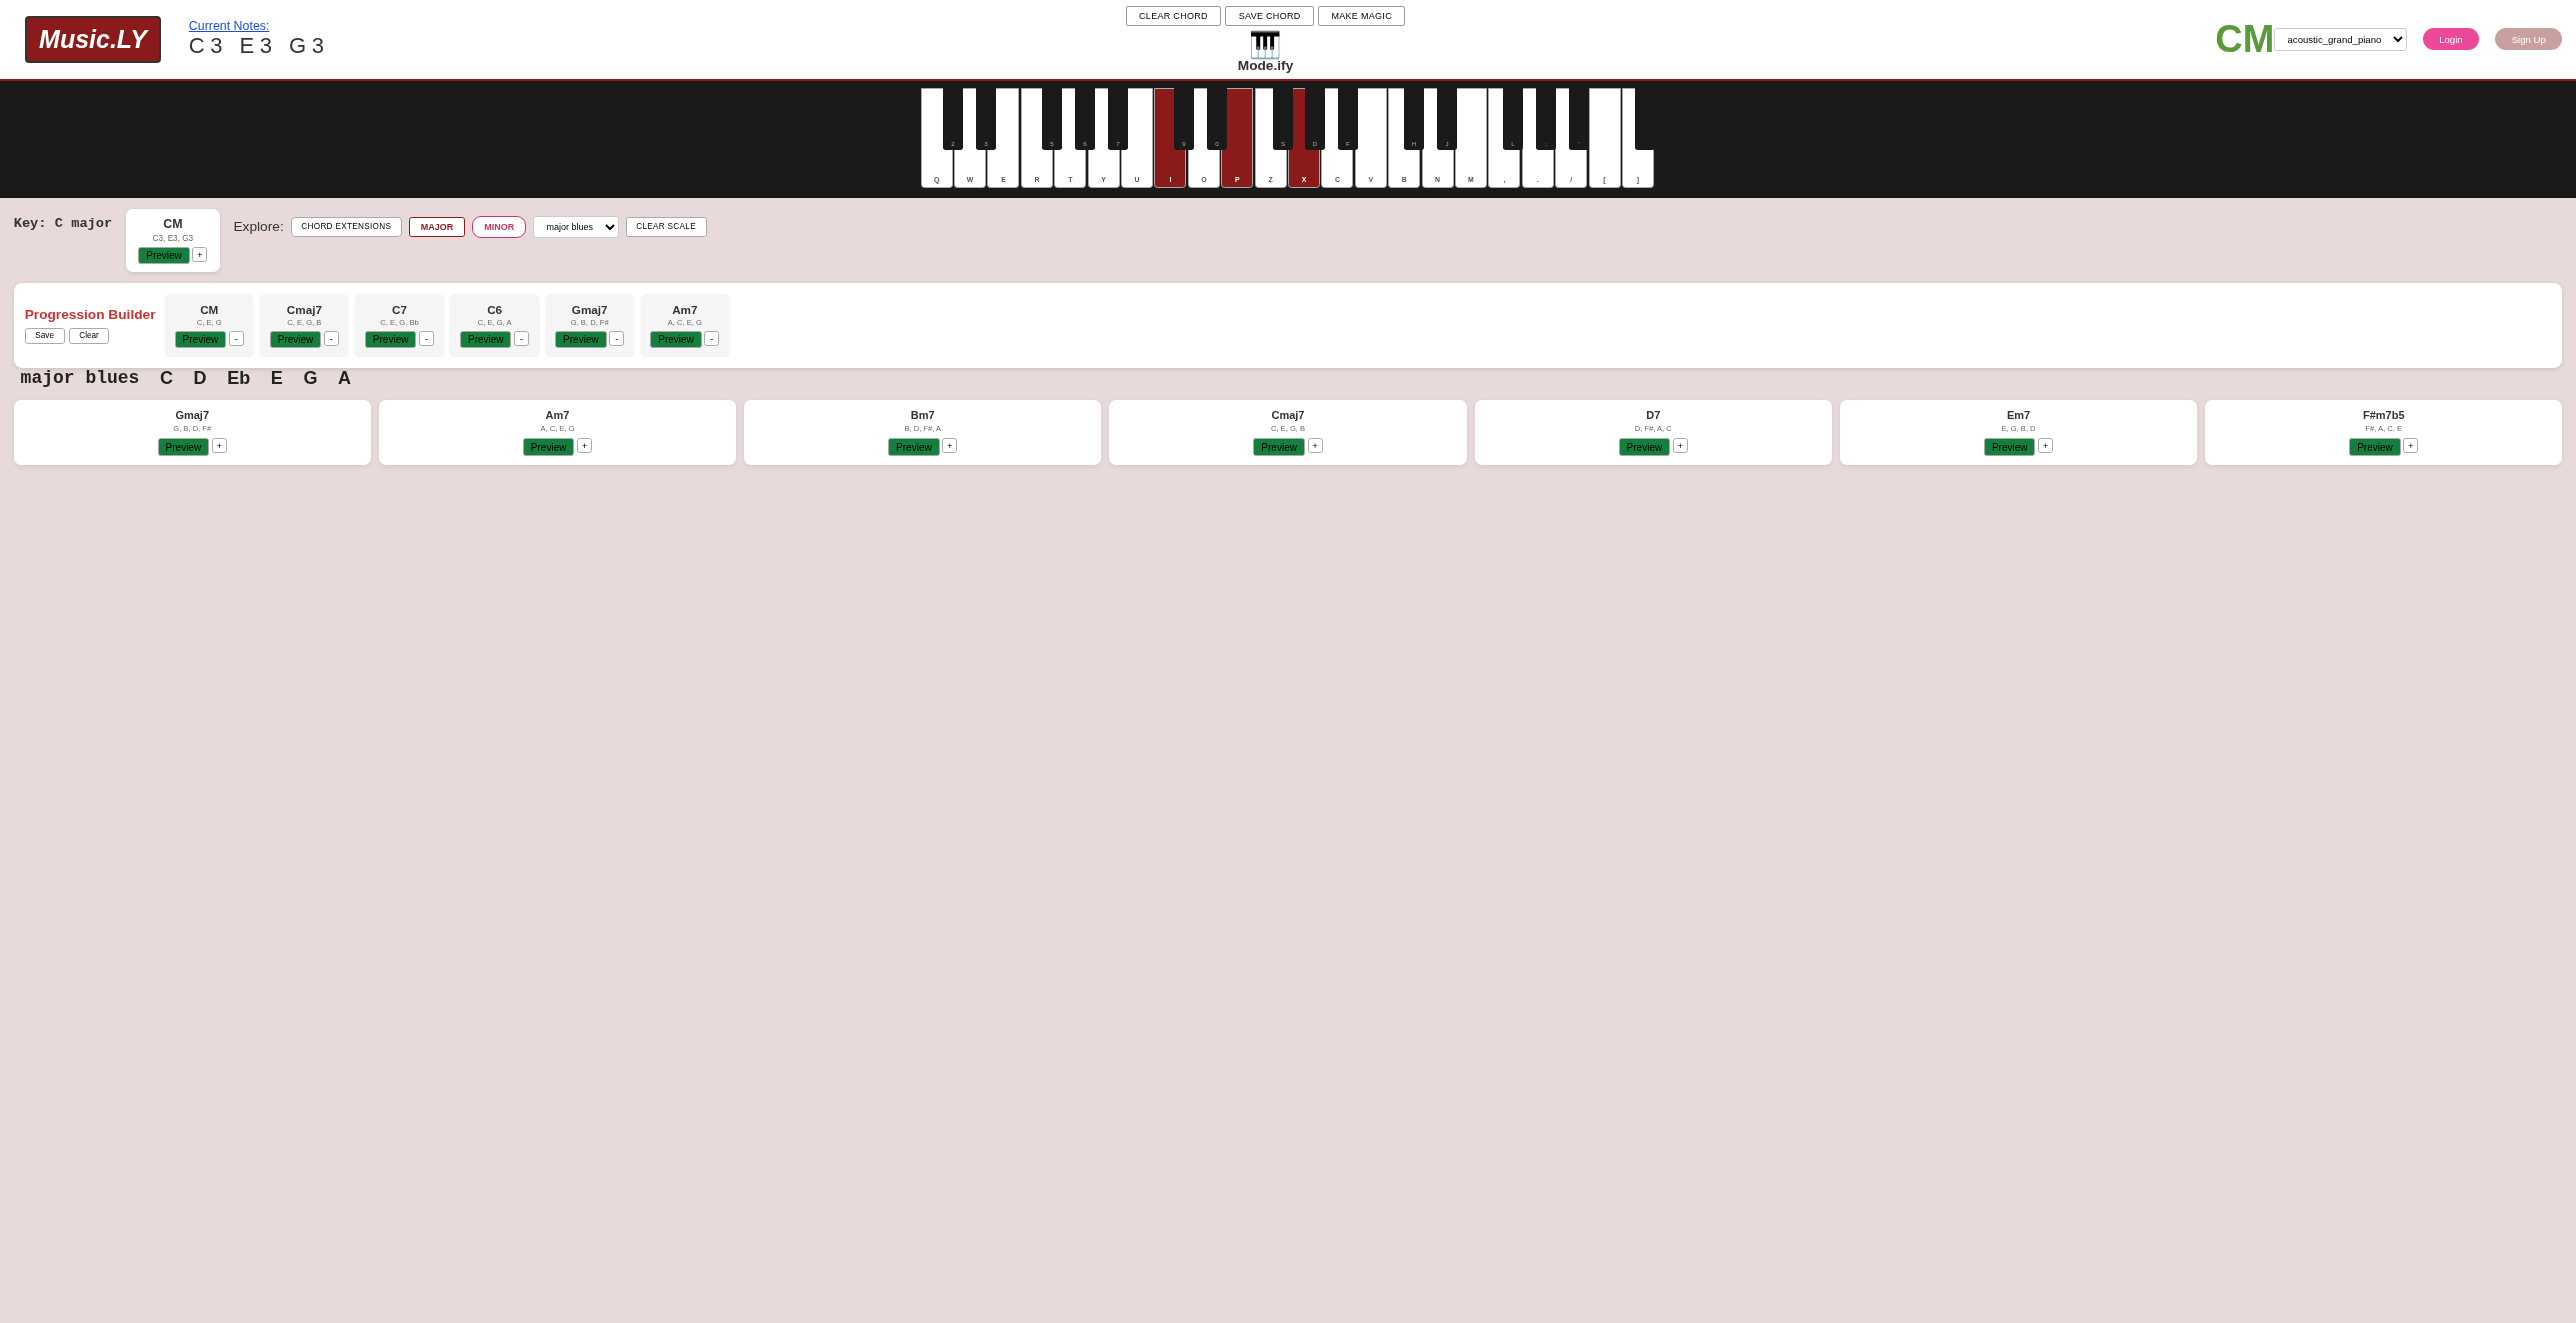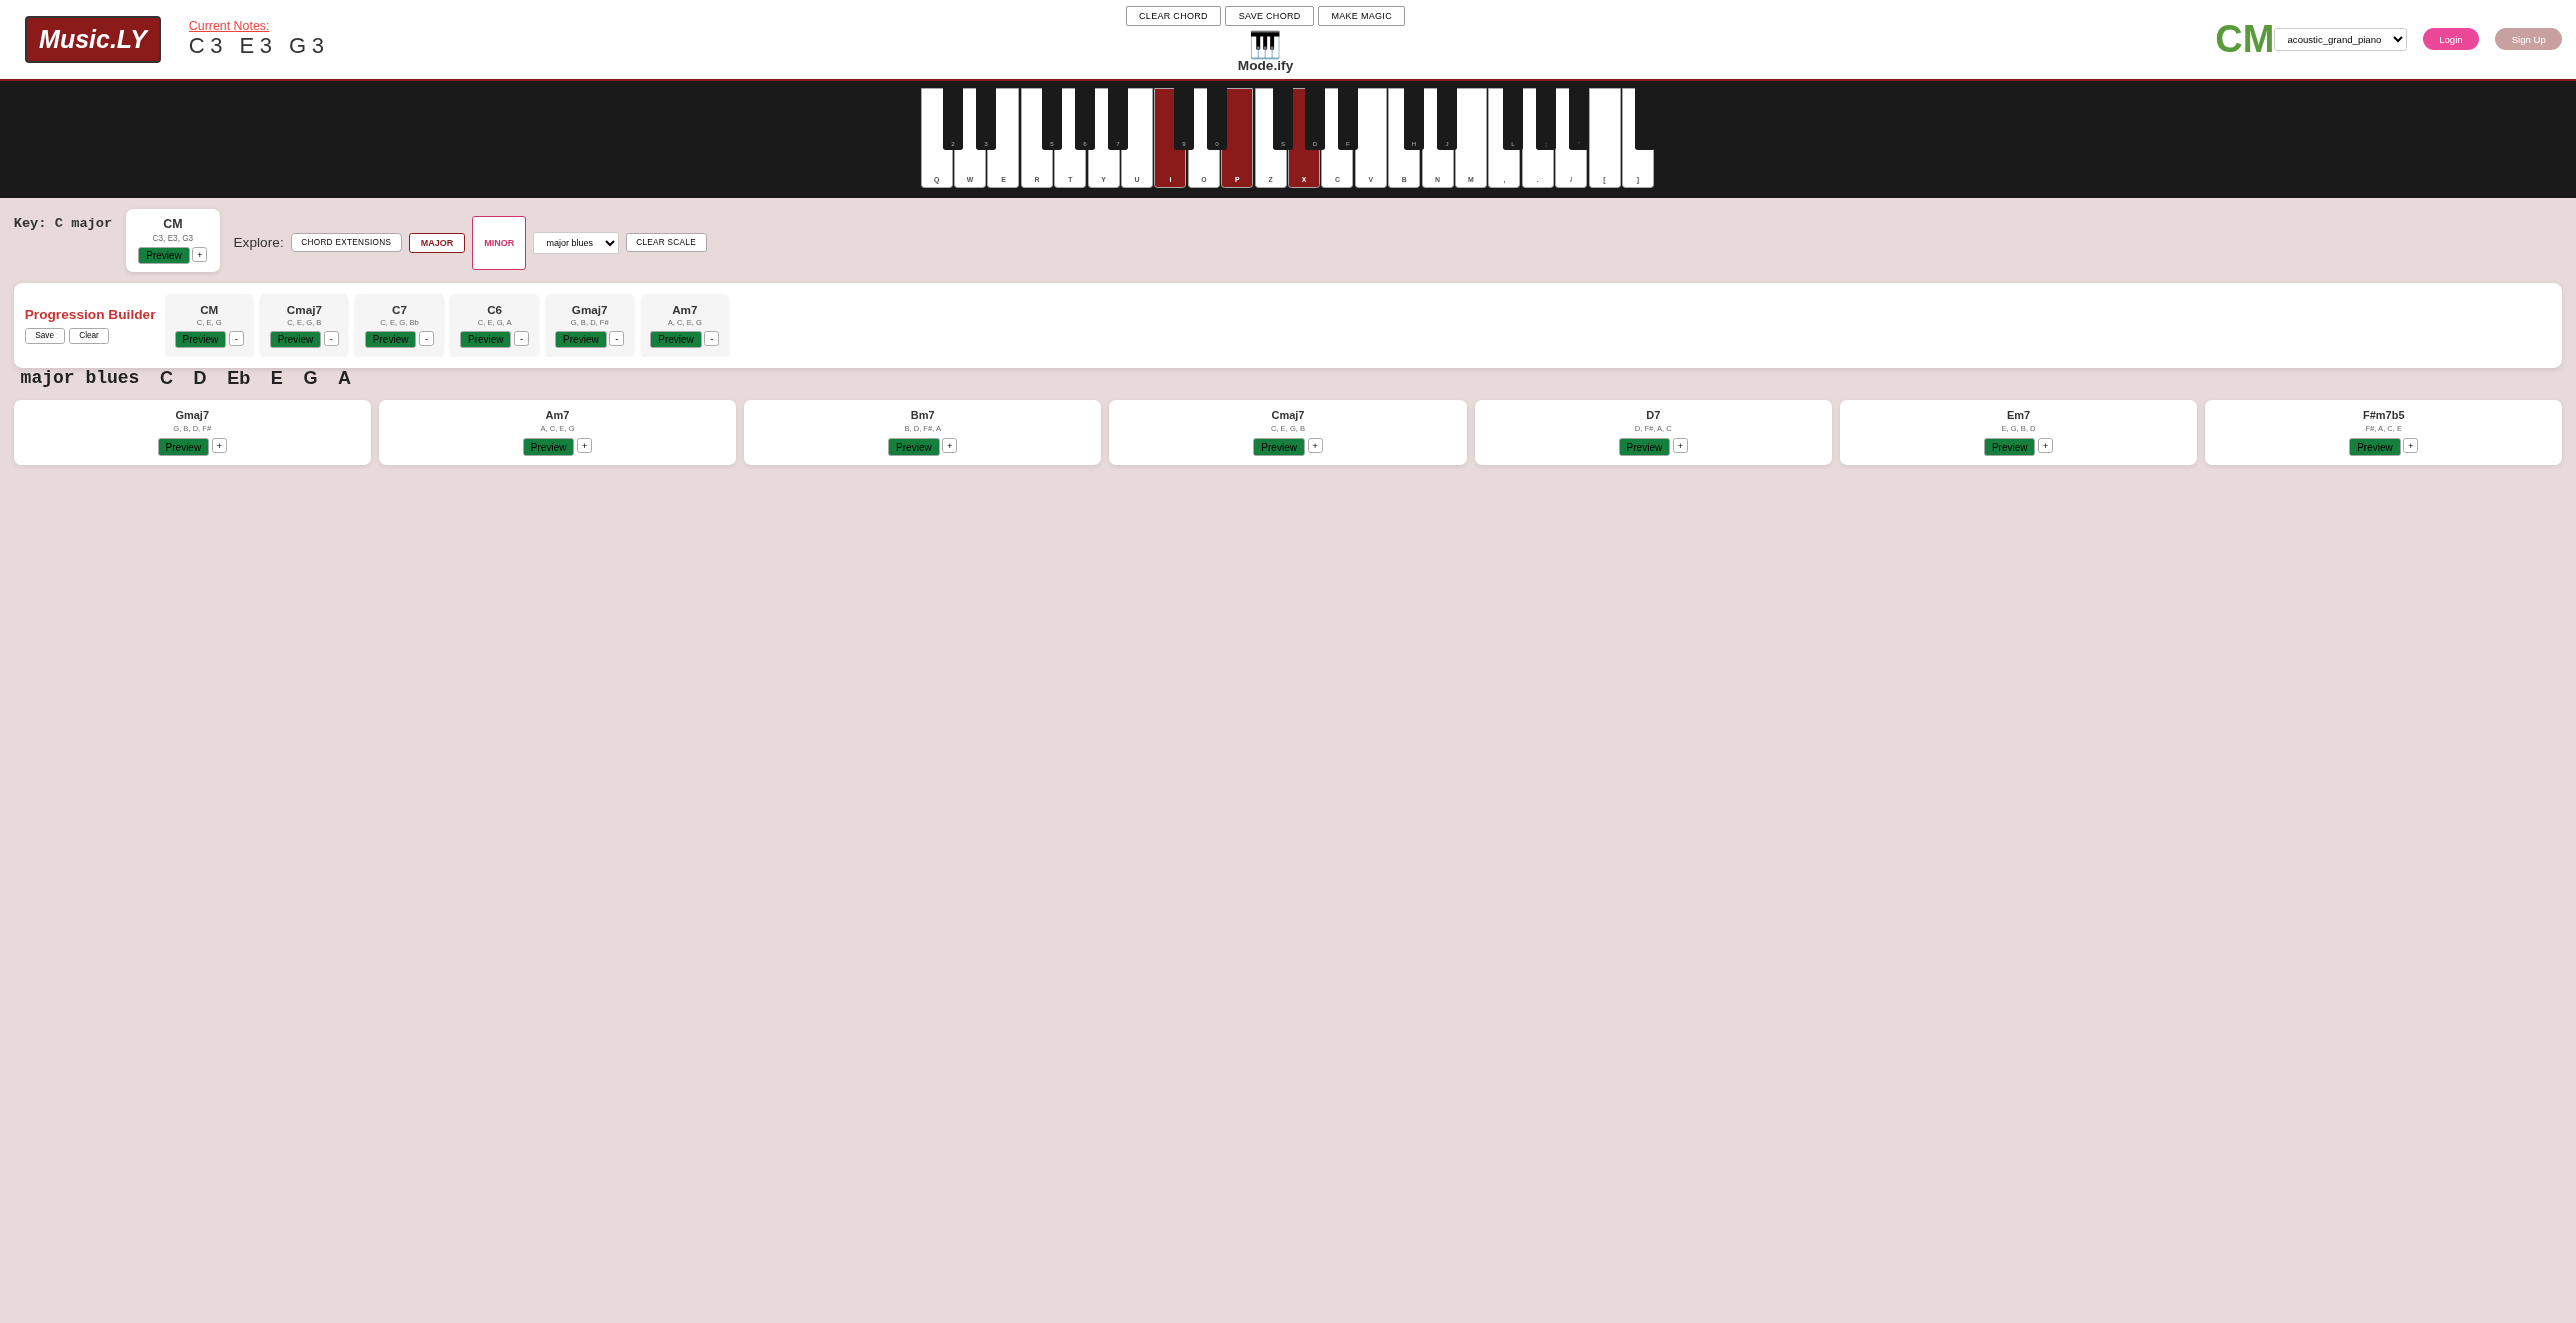--- a/index.html
+++ b/index.html
@@ -32,21 +32,21 @@
       flex-shrink: 0;
       margin-left: 11px;
     }
     .current-notes {
       margin-left: 27.5px;
       flex-shrink: 0;
     }
     .current-notes-title {
       font-size: 12.4px;
       text-decoration: underline;
-      color: #ef4444;
+      color: #1d4ed8;
     }
     .current-notes-values {
       font-size: 22px;
       color: #333;
       letter-spacing: 5.5px;
     }
     .header-center {
       flex: 1;
       display: flex;
       flex-direction: column;
@@ -278,24 +278,24 @@
       padding: 4.1px 11px;
       font-size: 9px;
       font-weight: bold;
       border-radius: 2.7px;
       cursor: pointer;
     }
     .minor-btn {
       border: 1.4px solid #cc3366;
       background: white;
       color: #cc3366;
-      padding: 21px 11px;
+      padding: 5px 11px;
       font-size: 9px;
       font-weight: bold;
-      border-radius: 3px;
+      border-radius: 9px;
       cursor: pointer;
     }
     .scale-select {
       padding: 4.1px 8.2px;
       font-size: 9px;
       border: 0.7px solid #ccc;
       border-radius: 2.7px;
       background: white;
       cursor: pointer;
     }

